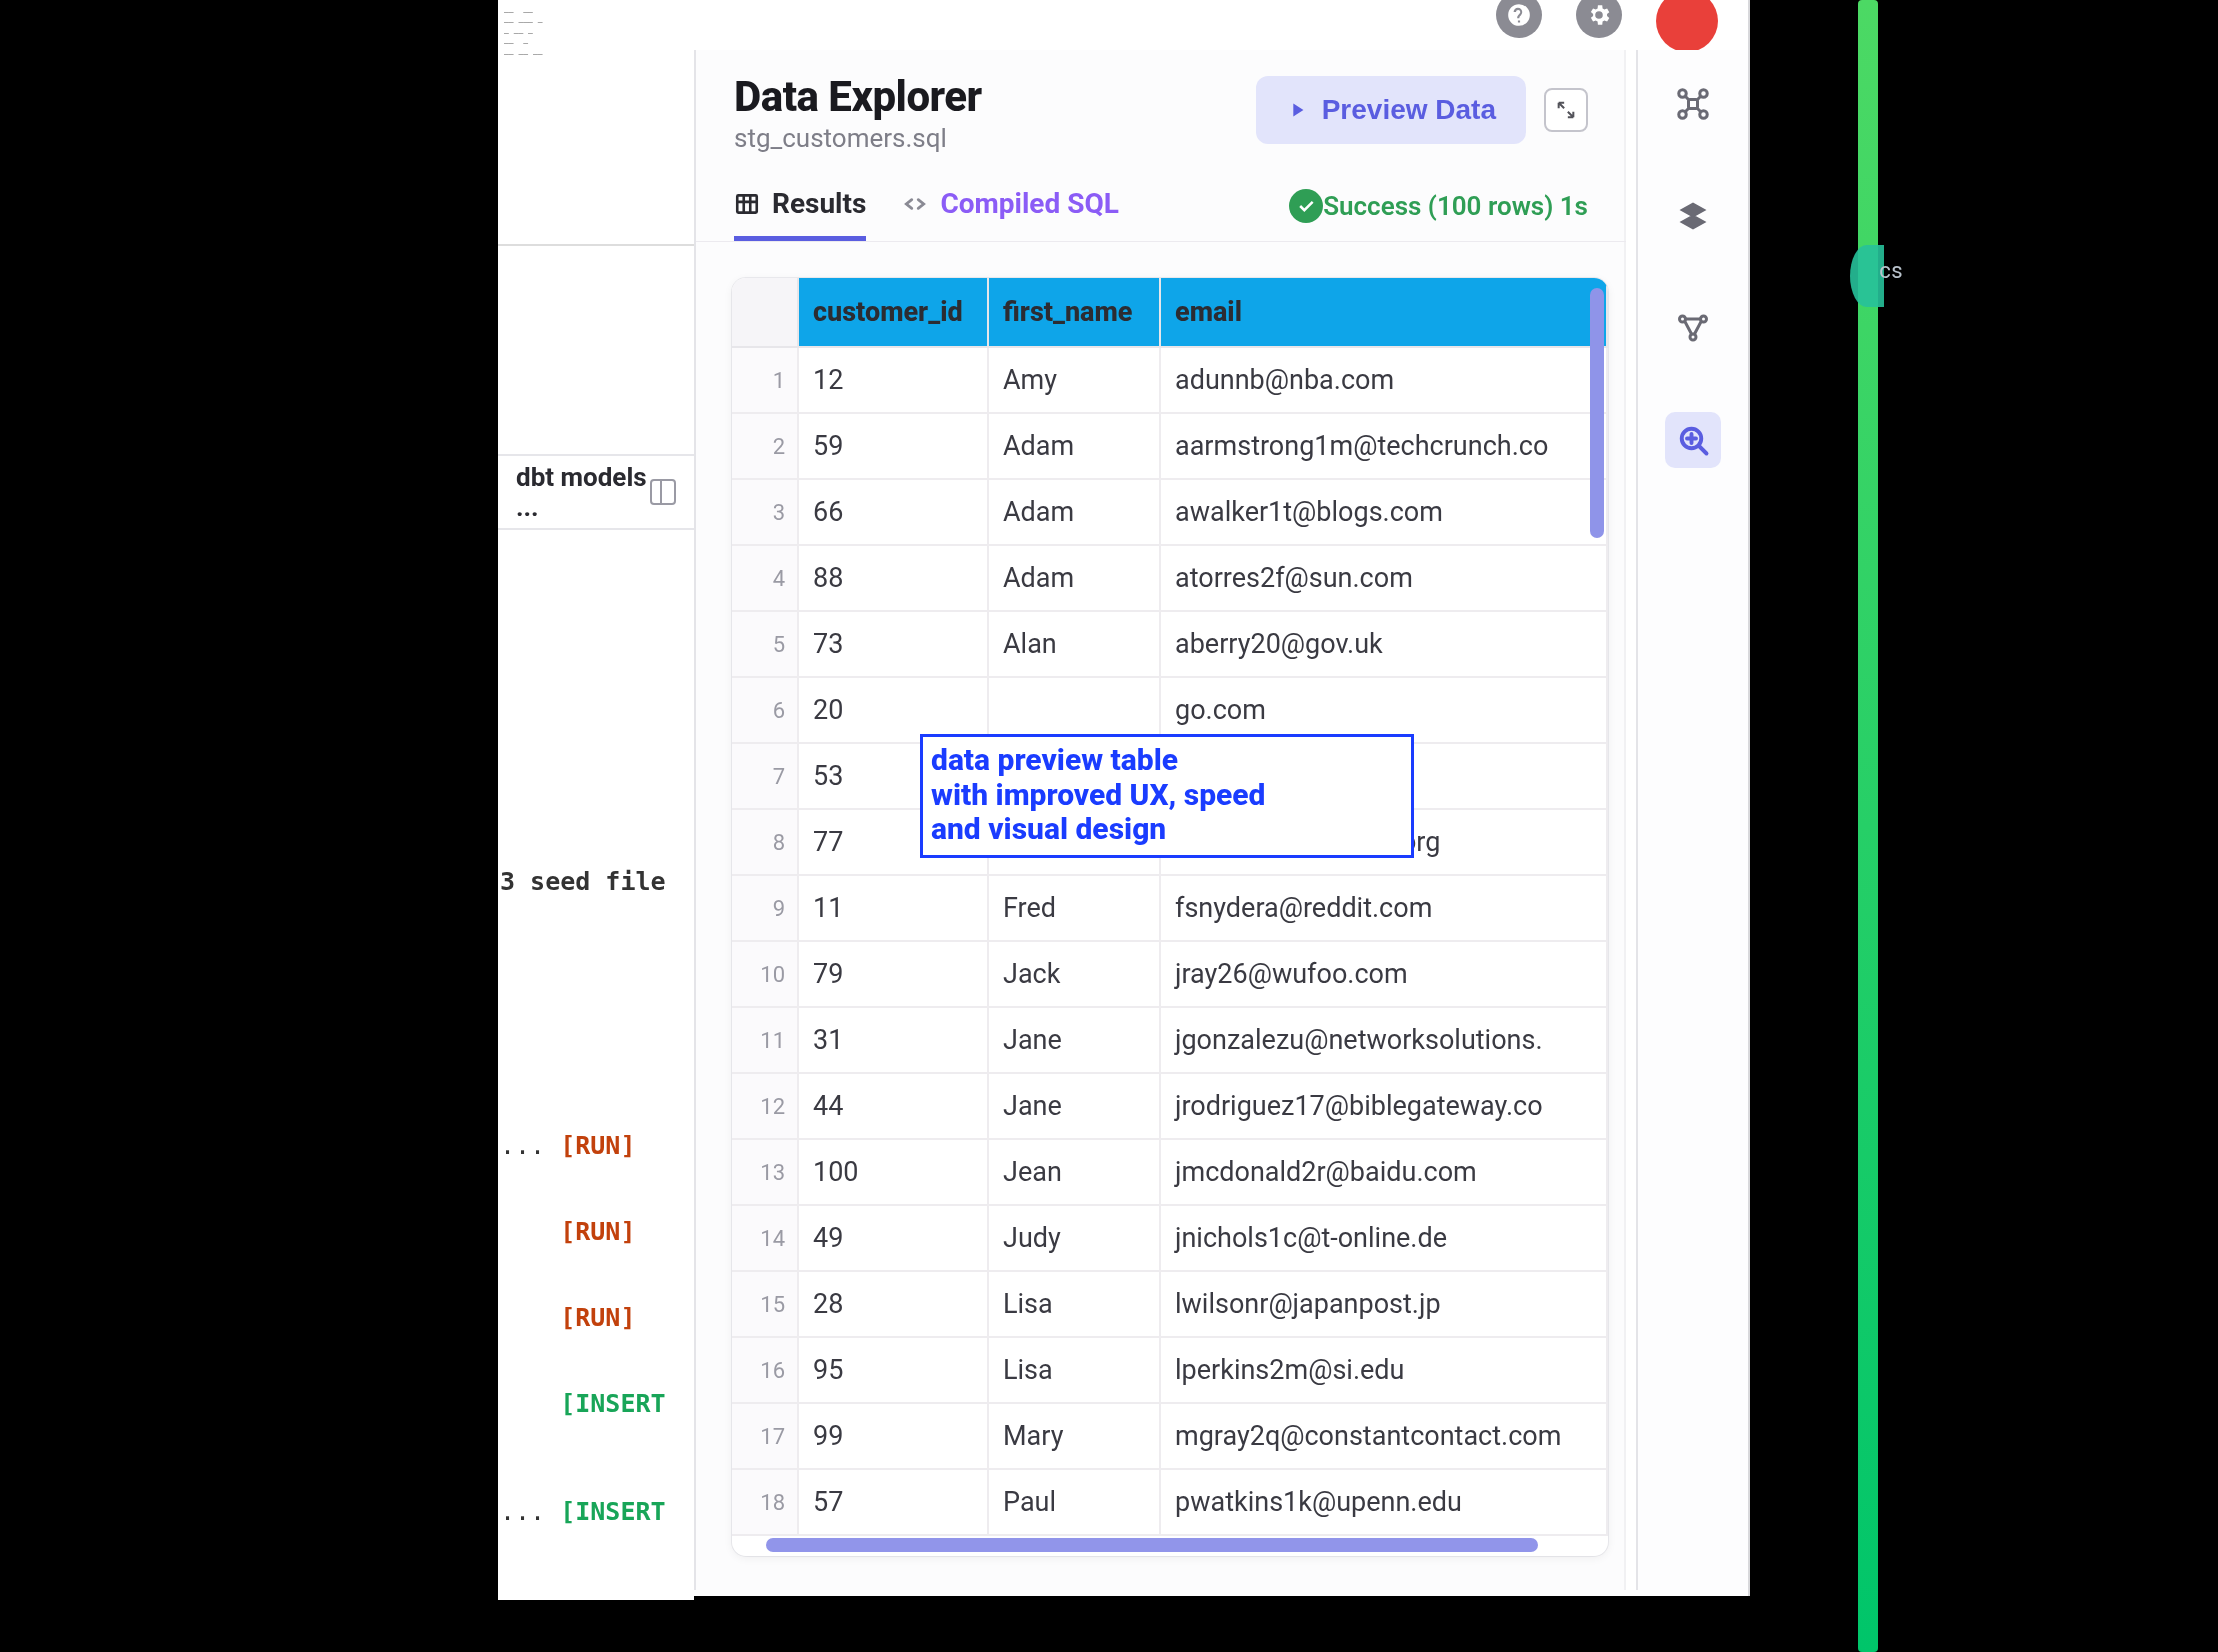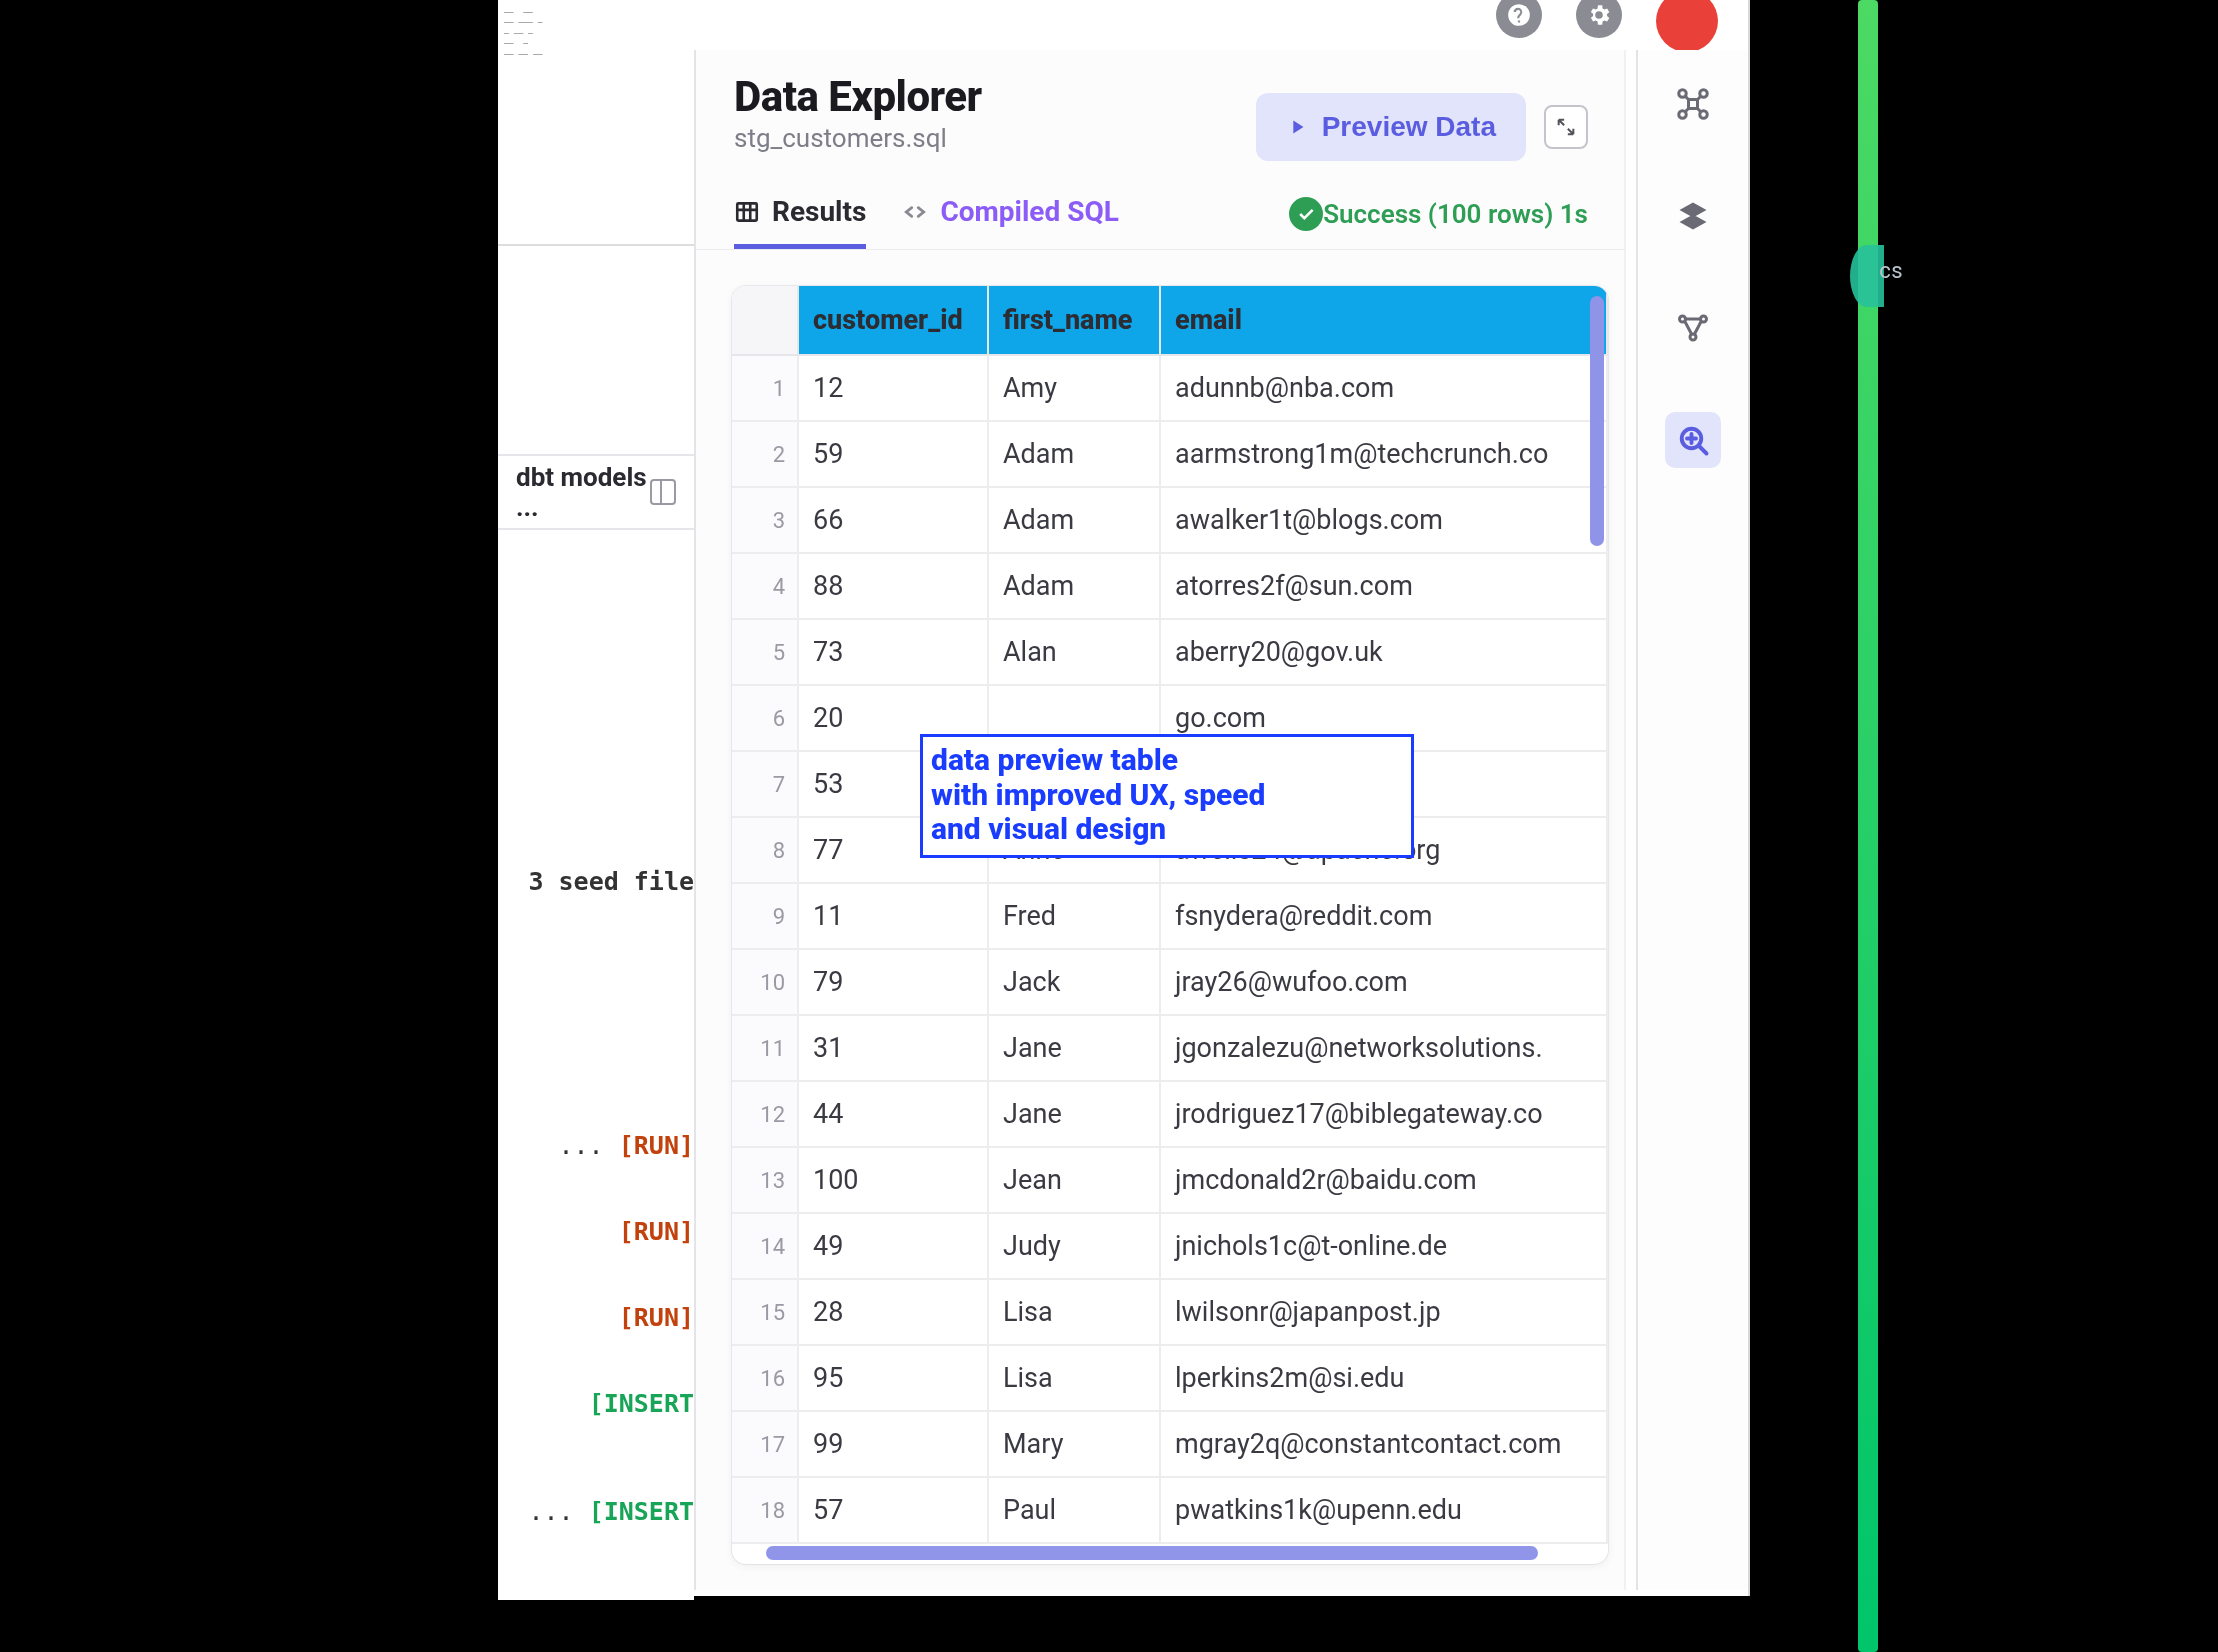--- a/index.html
+++ b/index.html
@@ -102,21 +102,21 @@
     font-size: 42px;
     font-weight: 800;
     color: #1a1a1f;
     letter-spacing: -.5px;
   }
   .panel-sub {
     font-size: 26px;
     color: #7e7e88;
     margin-top: 2px;
   }
-  .head-right { display:flex; align-items:center; gap: 18px; margin-top: 21px;}
+  .head-right { display:flex; align-items:center; gap: 18px; margin-top: 4px;}
   .preview-btn {
     display: flex; align-items: center; gap: 14px;
     background: #e2e4fb;
     color: #5a5de0;
     border: none;
     padding: 18px 30px;
     border-radius: 12px;
     font-size: 28px;
     font-weight: 700;
     cursor: pointer;
@@ -284,21 +284,20 @@
   }
   .panel-toggle::before{
     content:"";position:absolute;left:8px;top:0;bottom:0;width:2px;background:#9a9aa4;
   }
   .left-terminal {
     padding: 280px 0 0 0;
     font-family: ui-monospace, Menlo, monospace;
     font-size: 25px;
     color:#333;
     white-space: pre;
-    text-align: right;
   }
   .left-terminal .seed { color:#333; font-weight:600; padding-left:2px;}
   .left-terminal .row { padding-left:2px; line-height:1.12;}
   .left-terminal .ins  { color:#18a558; font-weight:700;}
   .left-terminal .run  { color:#c2410c; font-weight:700;}
   .left-terminal .gap  { height: 120px; }
 
   
   .annot {
     position:absolute;

